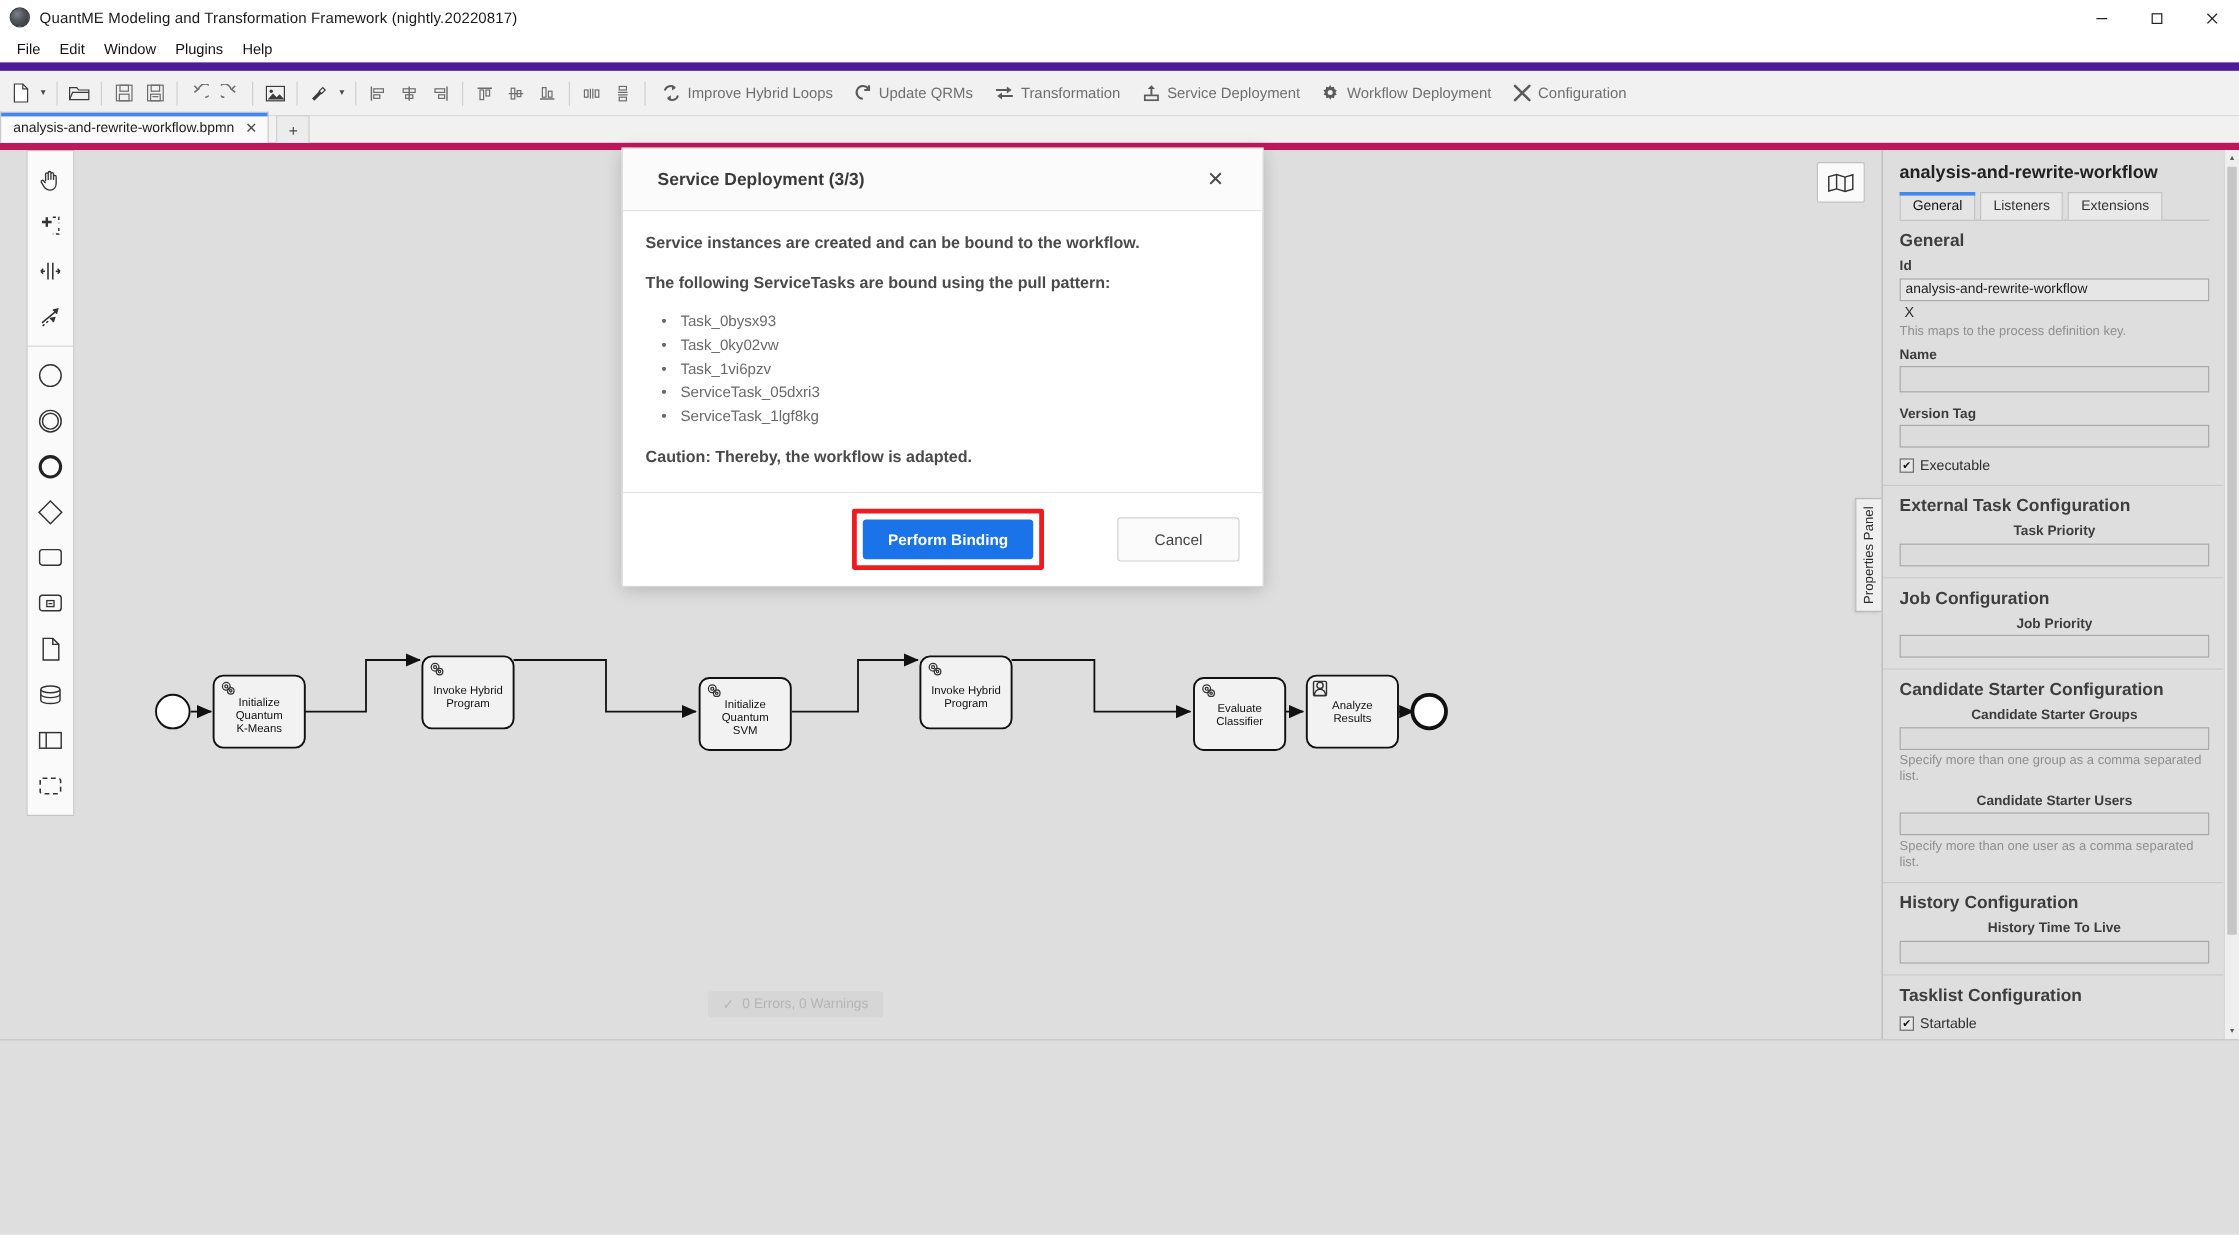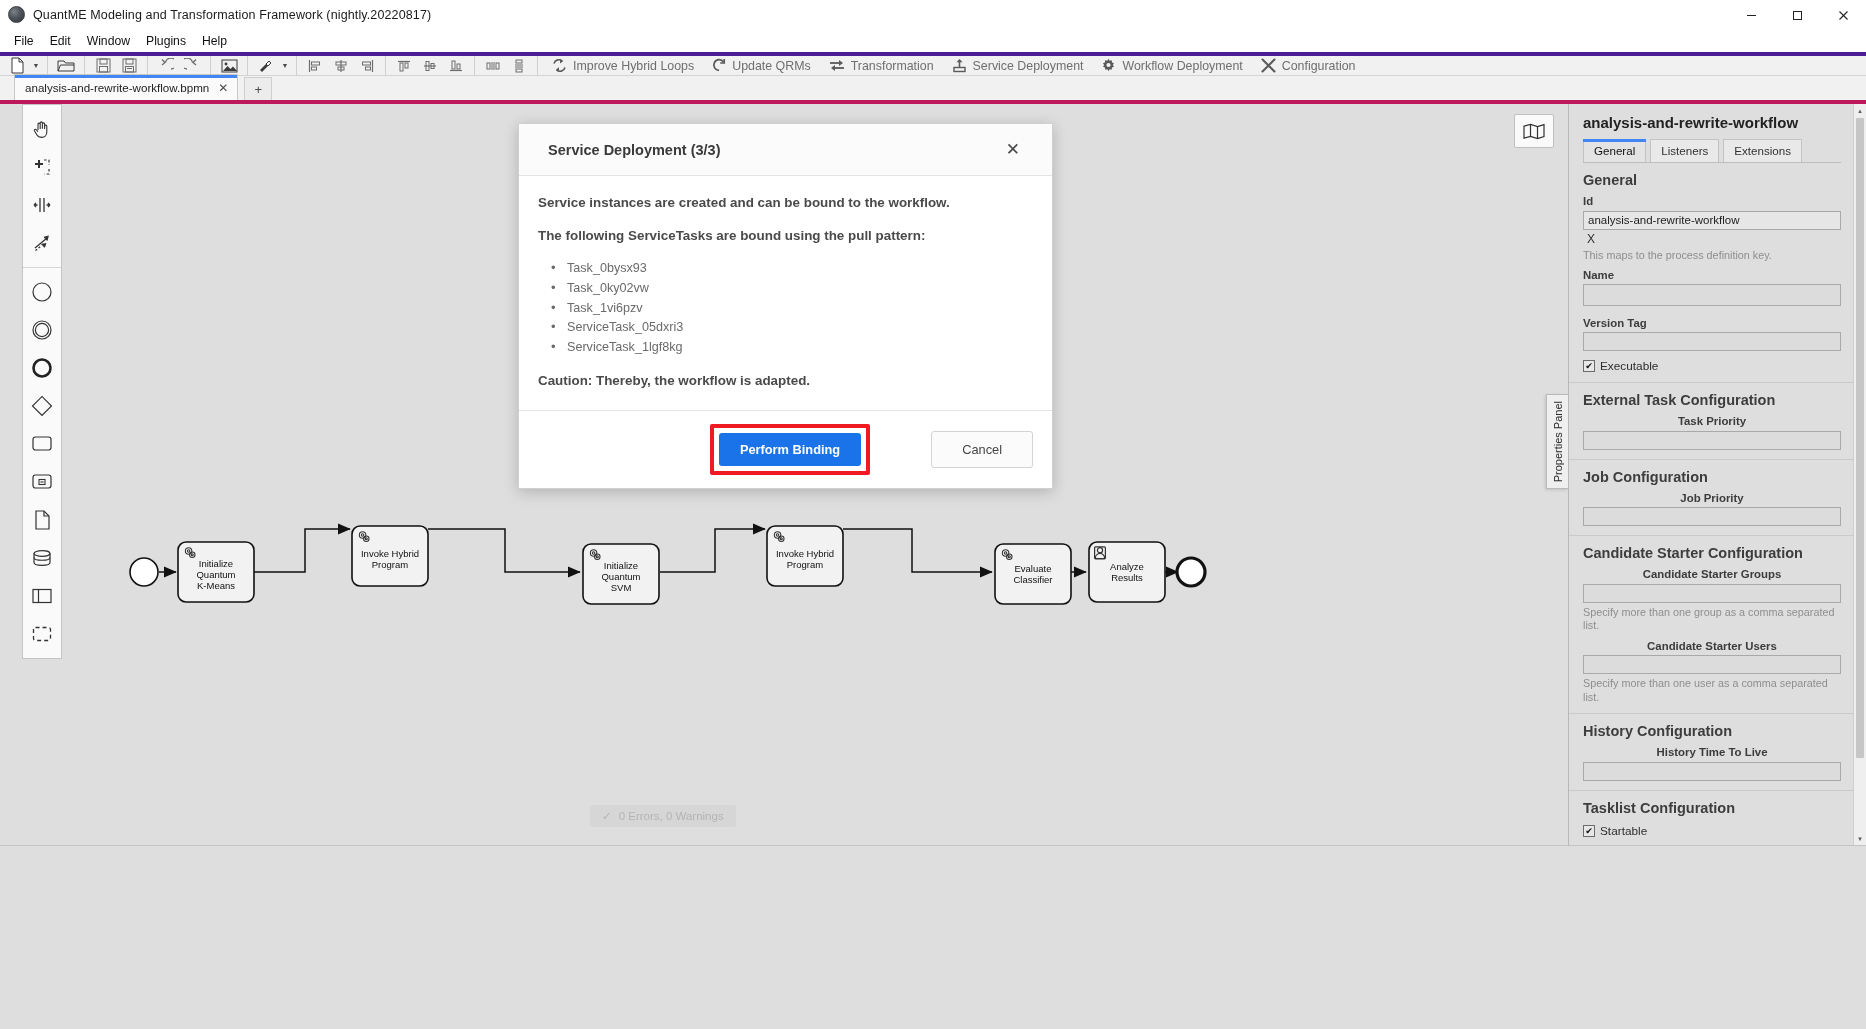--- a/index.html
+++ b/index.html
@@ -33,42 +33,42 @@
   .menubar {
     height: 22px; background: #ffffff; display: flex; align-items: center;
     padding-left: 6px; gap: 0px;
   }
   .menu-item {
     font-size: 12.2px; color: #111; padding: 2px 8px; white-space: nowrap;
   }
 
   
   .toolbar {
-    height: 24px; background: #f1f1f1; border-top: 4px solid #4c1d95;
+    height: 45px; background: #f1f1f1; border-top: 7px solid #4c1d95;
     border-bottom: 1px solid #d4d4d4;
     display: flex; align-items: center; padding: 0 4px; gap: 0;
   }
   .tb-btn {
     width: 26px; height: 26px; display: flex; align-items: center; justify-content: center;
     color: #6d6d6d;
   }
   .tb-btn.enabled { color: #3b3b3b; }
   .tb-caret { width: 12px; height: 26px; display: flex; align-items: center; justify-content: center;
     font-size: 7px; color: #4a4a4a; }
   .tb-sep { width: 1px; height: 20px; background: #cfcfcf; margin: 0 5px; }
   .tb-plugin {
     display: flex; align-items: center; gap: 6px; padding: 0 9px; height: 26px;
     font-size: 12.4px; color: #6f6f6f; white-space: nowrap;
   }
   .tb-plugin .pic { display: flex; align-items: center; color: #5a5a5a; }
 
   
   .tabstrip {
     height: 28px; background: #f1f1f1; display: flex; align-items: flex-end;
-    border-bottom: 4px solid #be185d; padding-left: 14px;
+    border-bottom: 6px solid #be185d; padding-left: 0;
   }
   .file-tab {
     position: relative; height: 26px; background: #fafafa; border: 1px solid #c8c8c8;
     border-bottom: none; display: flex; align-items: center; gap: 9px;
     padding: 0 9px 0 10px; font-size: 11.6px; color: #1d1d1d;
   }
   .file-tab::before {
     content: ""; position: absolute; left: 0; right: 0; top: 0; height: 3px; background: #4285f4;
   }
   .tab-close { font-size: 12px; color: #4b4b4b; line-height: 1; }

